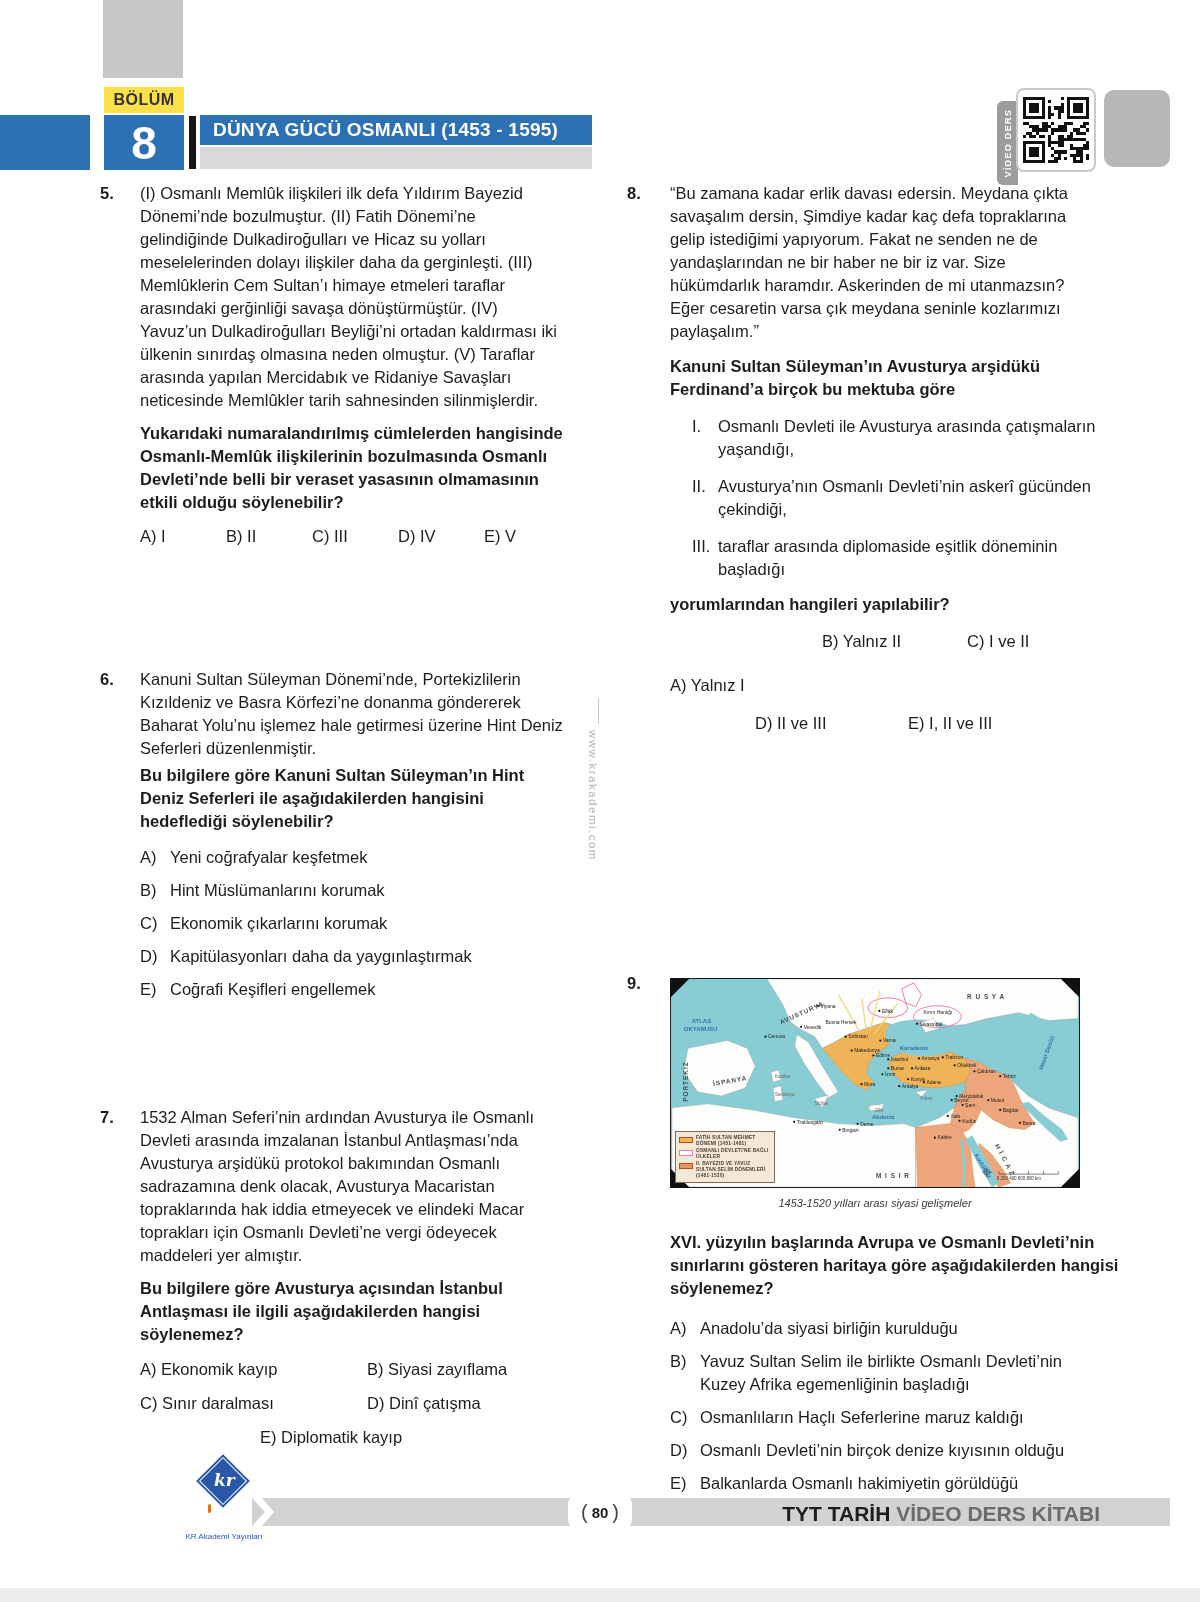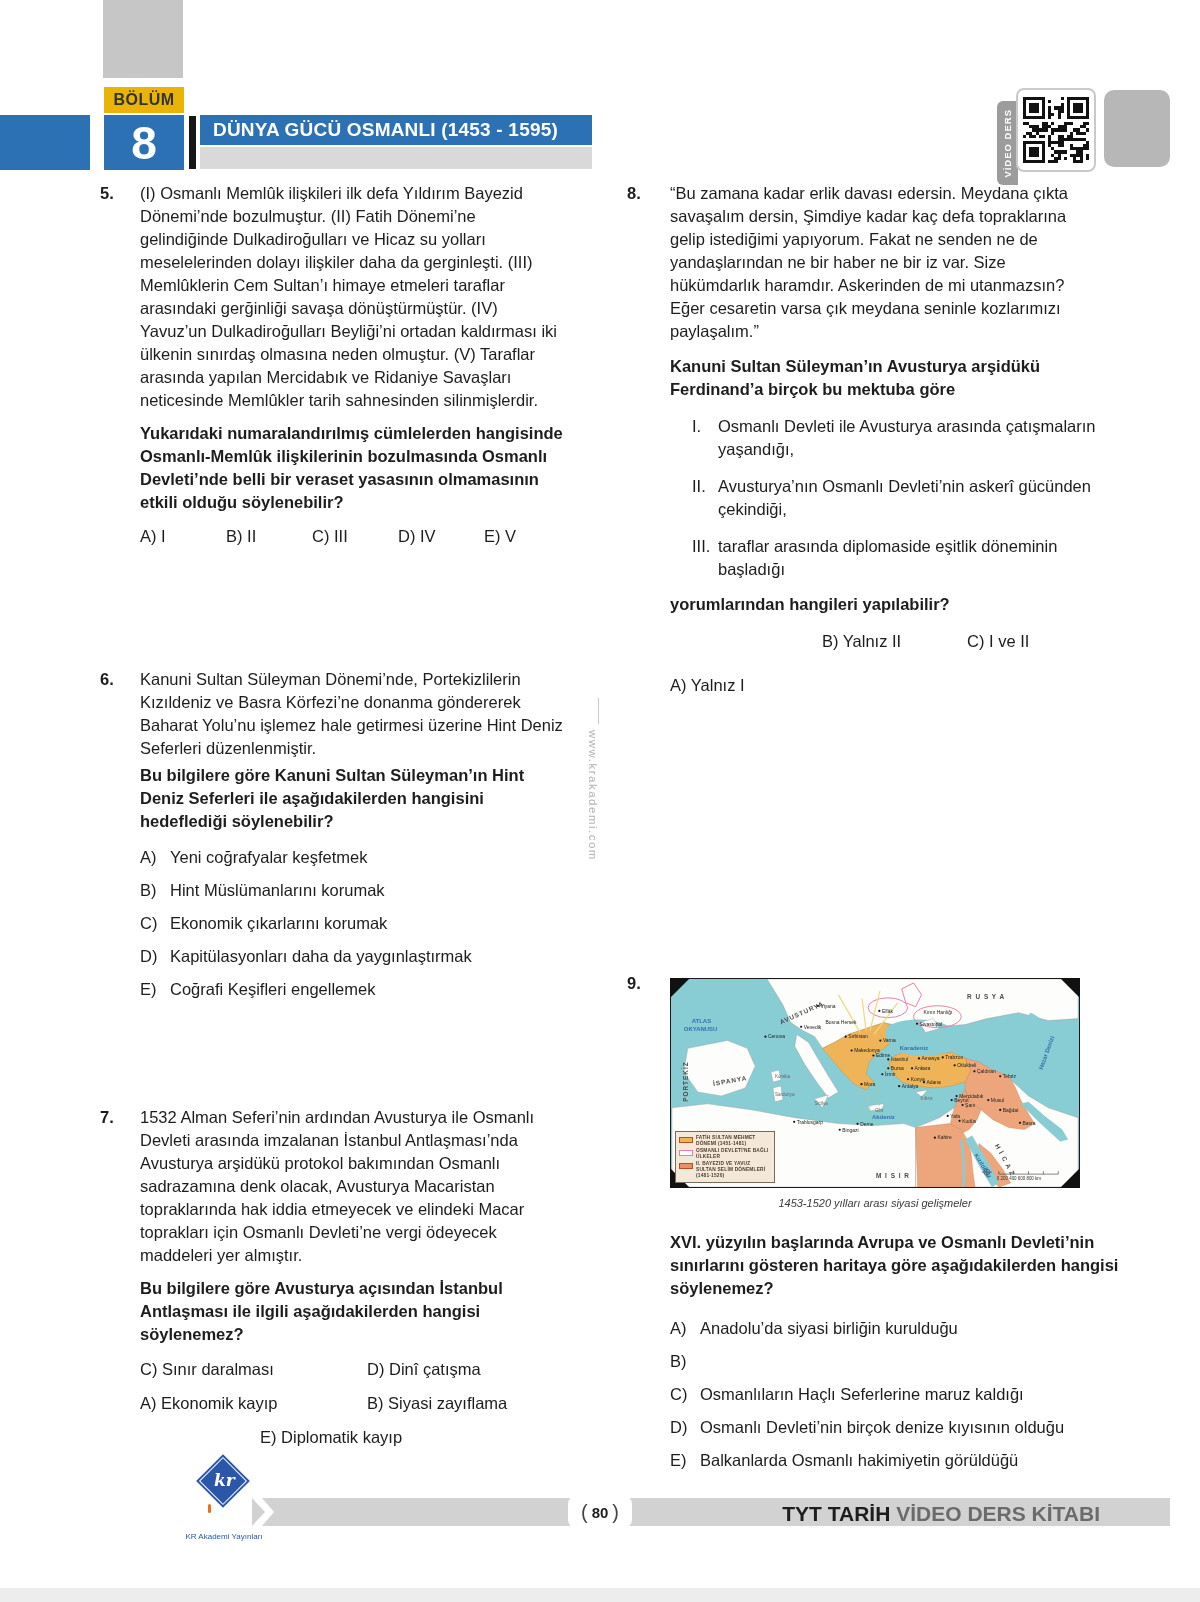--- a/index.html
+++ b/index.html
@@ -2,21 +2,21 @@
 <html><head>
 <meta charset="utf-8">
 <style>
   html,body{margin:0;padding:0;}
   body{width:1200px;height:1602px;position:relative;background:#ffffff;
        font-family:"Liberation Sans",sans-serif;color:#1d1d1d;overflow:hidden;}
   .abs{position:absolute;}
 
   
   .top-gray-square{left:103px;top:0;width:80px;height:78px;background:#c6c6c6;}
-  .bolum-box{left:104px;top:87px;width:80px;height:26px;background:#eab308;
+  .bolum-box{left:104px;top:87px;width:80px;height:26px;background:#fde047;
              display:flex;align-items:center;justify-content:center;
              font-weight:bold;font-size:16px;letter-spacing:.5px;color:#333;}
   .num-box{left:104px;top:115px;width:80px;height:55px;background:#2c71b4;
            display:flex;align-items:center;justify-content:center;
            font-weight:bold;font-size:46px;color:#fff;}
   .left-blue-band{left:0;top:115px;width:90px;height:55px;background:#2c71b4;}
   .black-sep{left:189px;top:116px;width:7px;height:53px;background:#161616;}
   .title-bar{left:200px;top:115px;width:392px;height:30px;background:#2c71b4;
              display:flex;align-items:center;padding-left:13px;box-sizing:border-box;
              color:#fff;font-weight:bold;font-size:19px;letter-spacing:.2px;}
@@ -316,26 +316,26 @@
   </div>
 </div>
 
 <div class="q q-l abs" style="left:100px;top:1106px;width:470px;">
   <div class="qnum">7.</div>
   <div class="qbody">
     <div style="max-width:422px;">1532 Alman Seferi’nin ardından Avusturya ile Osmanlı Devleti arasında imzalanan İstanbul Antlaşması’nda Avusturya arşidükü protokol bakımından Osmanlı sadrazamına denk olacak, Avusturya Macaristan topraklarında hak iddia etmeyecek ve elindeki Macar toprakları için Osmanlı Devleti’ne vergi ödeyecek maddeleri yer almıştır.</div>
     <div class="stem" style="max-width:400px;margin-top:10px;"><span>Bu bilgilere göre Avusturya açısından İstanbul Antlaşması ile ilgili aşağıdakilerden hangisi </span><span class="u">söylenemez?</span></div>
     <div class="optgrid" id="q7-opts" style="margin-top:12px;">
         <div class="row">
+          <span>A) Ekonomik kayıp</span>
+          <span>B) Siyasi zayıflama</span>
+        </div>
+        <div class="row">
           <span>C) Sınır daralması</span>
           <span>D) Dinî çatışma</span>
-        </div>
-        <div class="row">
-          <span>A) Ekonomik kayıp</span>
-          <span>B) Siyasi zayıflama</span>
         </div>
         <div class="row erow">
           <span>E) Diplomatik kayıp</span>
         </div>
       </div>
   </div>
 </div>
 
 <div class="q q-r abs" style="left:613px;top:182px;width:500px;">
   <div class="qnum">8.</div>
@@ -354,20 +354,24 @@
         <div class="item">
           <span class="inum">III.</span>
           <div class="itext">taraflar arasında diplomaside eşitlik döneminin başladığı</div>
         </div>
       </div>
     <div class="stem" style="margin-top:12px;">yorumlarından hangileri yapılabilir?</div>
     <div class="optrow" id="q8-opts-1" style="margin-top:14px;">
         <span>A) Yalnız I</span>
         <span>B) Yalnız II</span>
         <span>C) I ve II</span>
+      </div>
+    <div class="optrow" id="q8-opts-2">
+        <span>D) II ve III</span>
+        <span>E) I, II ve III</span>
       </div>
   </div>
 </div>
 
 <div class="q q-r abs" style="left:613px;top:972px;width:510px;">
   <div class="qnum">9.</div>
 
   <div class="map-wrap">
     <svg viewBox="0 0 410 210">
 
@@ -549,20 +553,21 @@
 
   <div class="qbody">
     <div class="stem" style="max-width:450px;margin-top:16px;"><span>XVI. yüzyılın başlarında Avrupa ve Osmanlı Devleti’nin sınırlarını gösteren haritaya göre aşağıdakilerden hangisi </span><span class="u">söylenemez</span><span>?</span></div>
     <div class="optlist" id="q9-opts" style="margin-top:17px;">
         <div class="opt">
           <span class="olabel">A)</span>
           <div class="otext">Anadolu’da siyasi birliğin kurulduğu</div>
         </div>
         <div class="opt">
           <span class="olabel">B)</span>
+          <div class="otext">Yavuz Sultan Selim ile birlikte Osmanlı Devleti’nin Kuzey Afrika egemenliğinin başladığı</div>
         </div>
         <div class="opt">
           <span class="olabel">C)</span>
           <div class="otext">Osmanlıların Haçlı Seferlerine maruz kaldığı</div>
         </div>
         <div class="opt">
           <span class="olabel">D)</span>
           <div class="otext">Osmanlı Devleti’nin birçok denize kıyısının olduğu</div>
         </div>
         <div class="opt">

